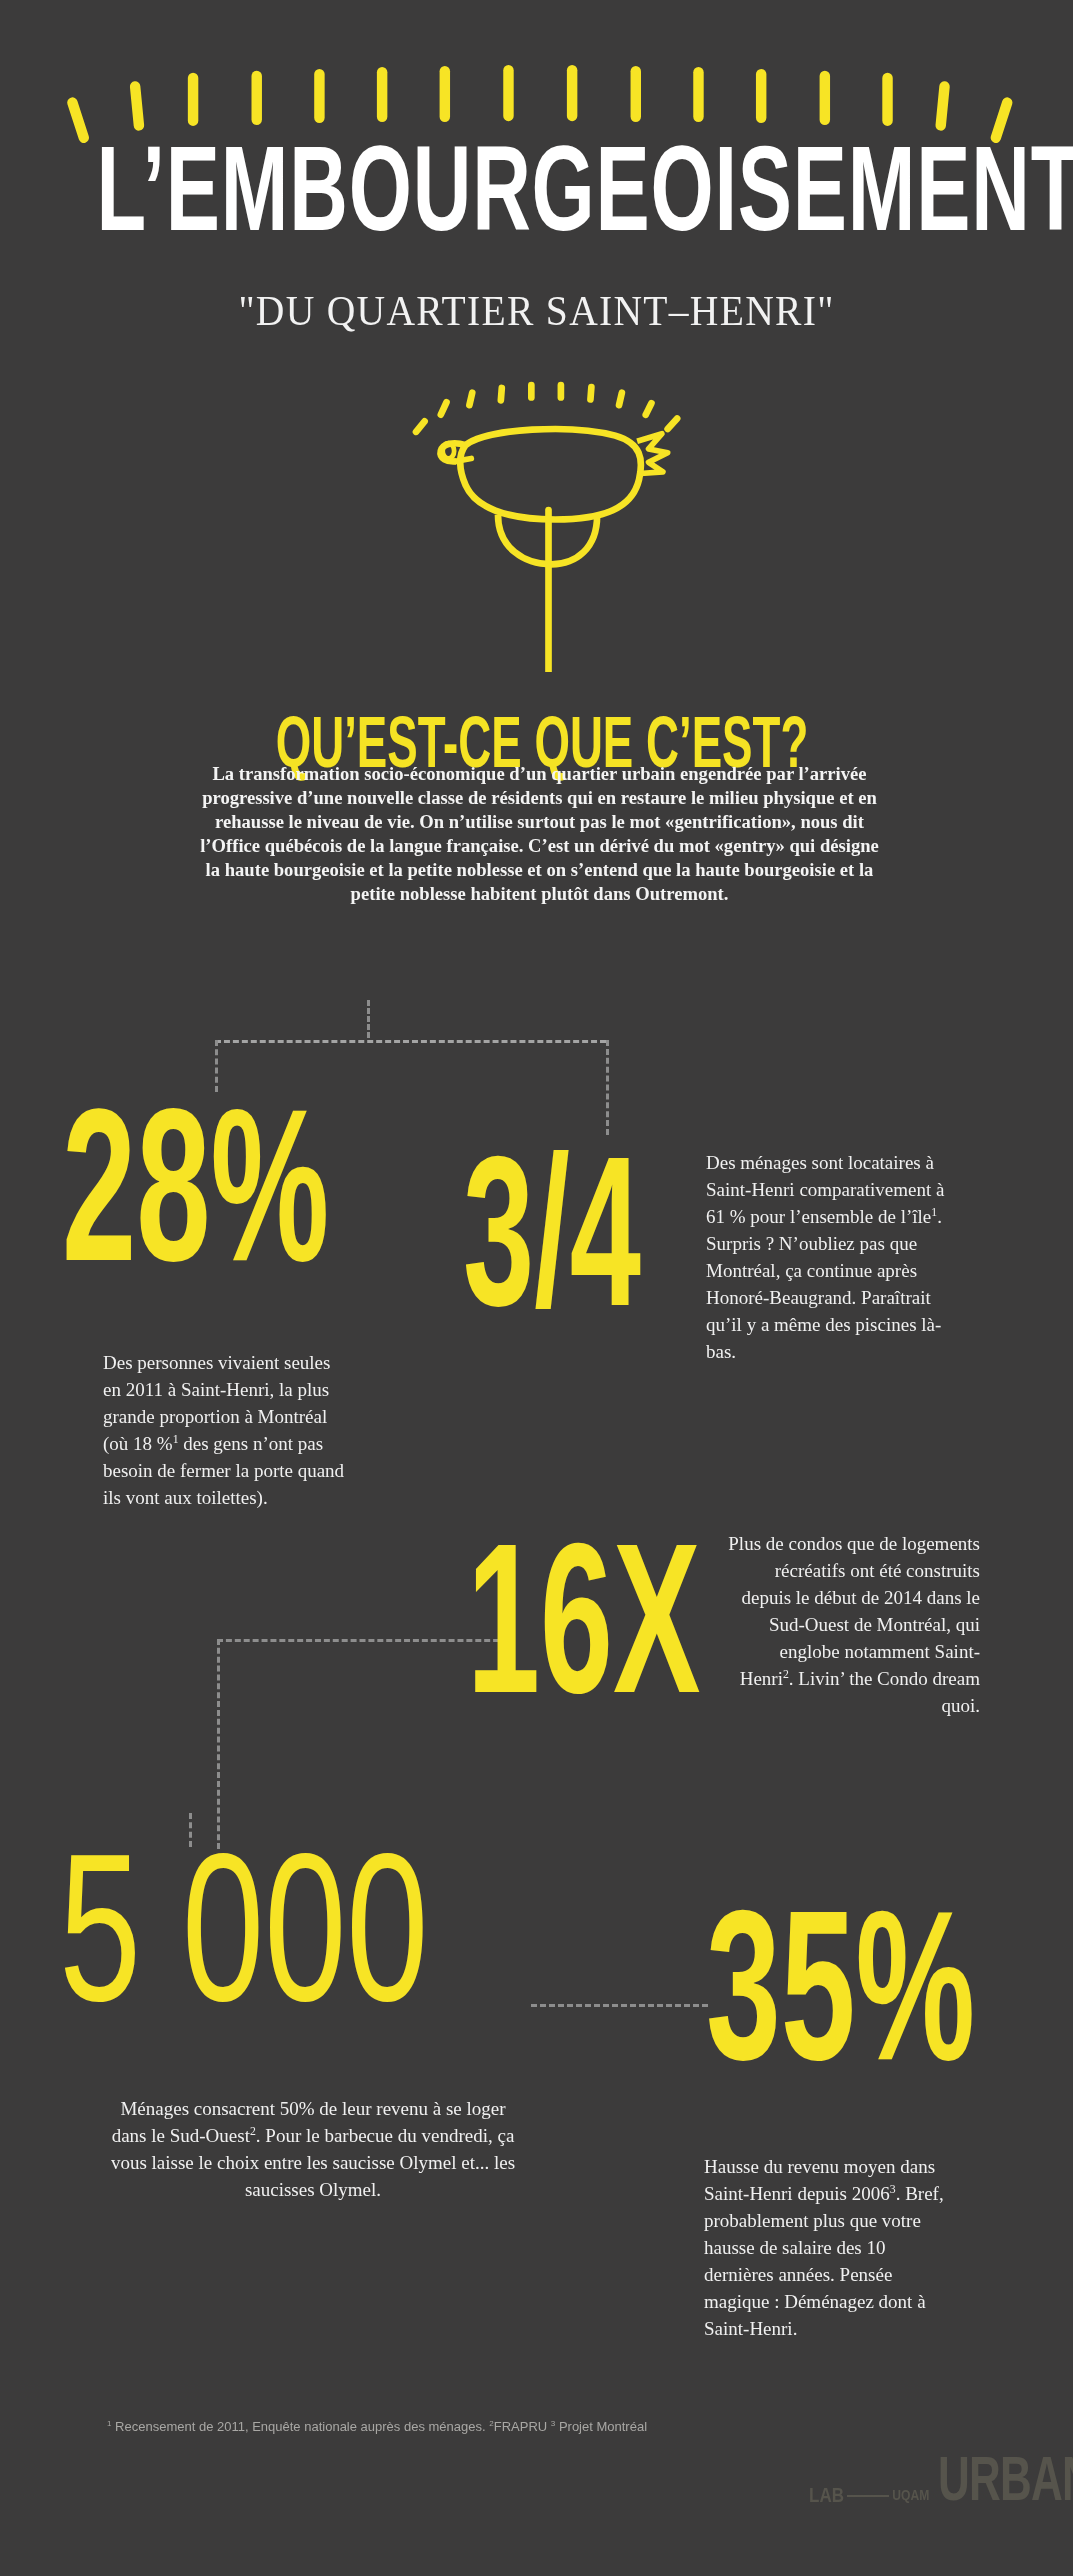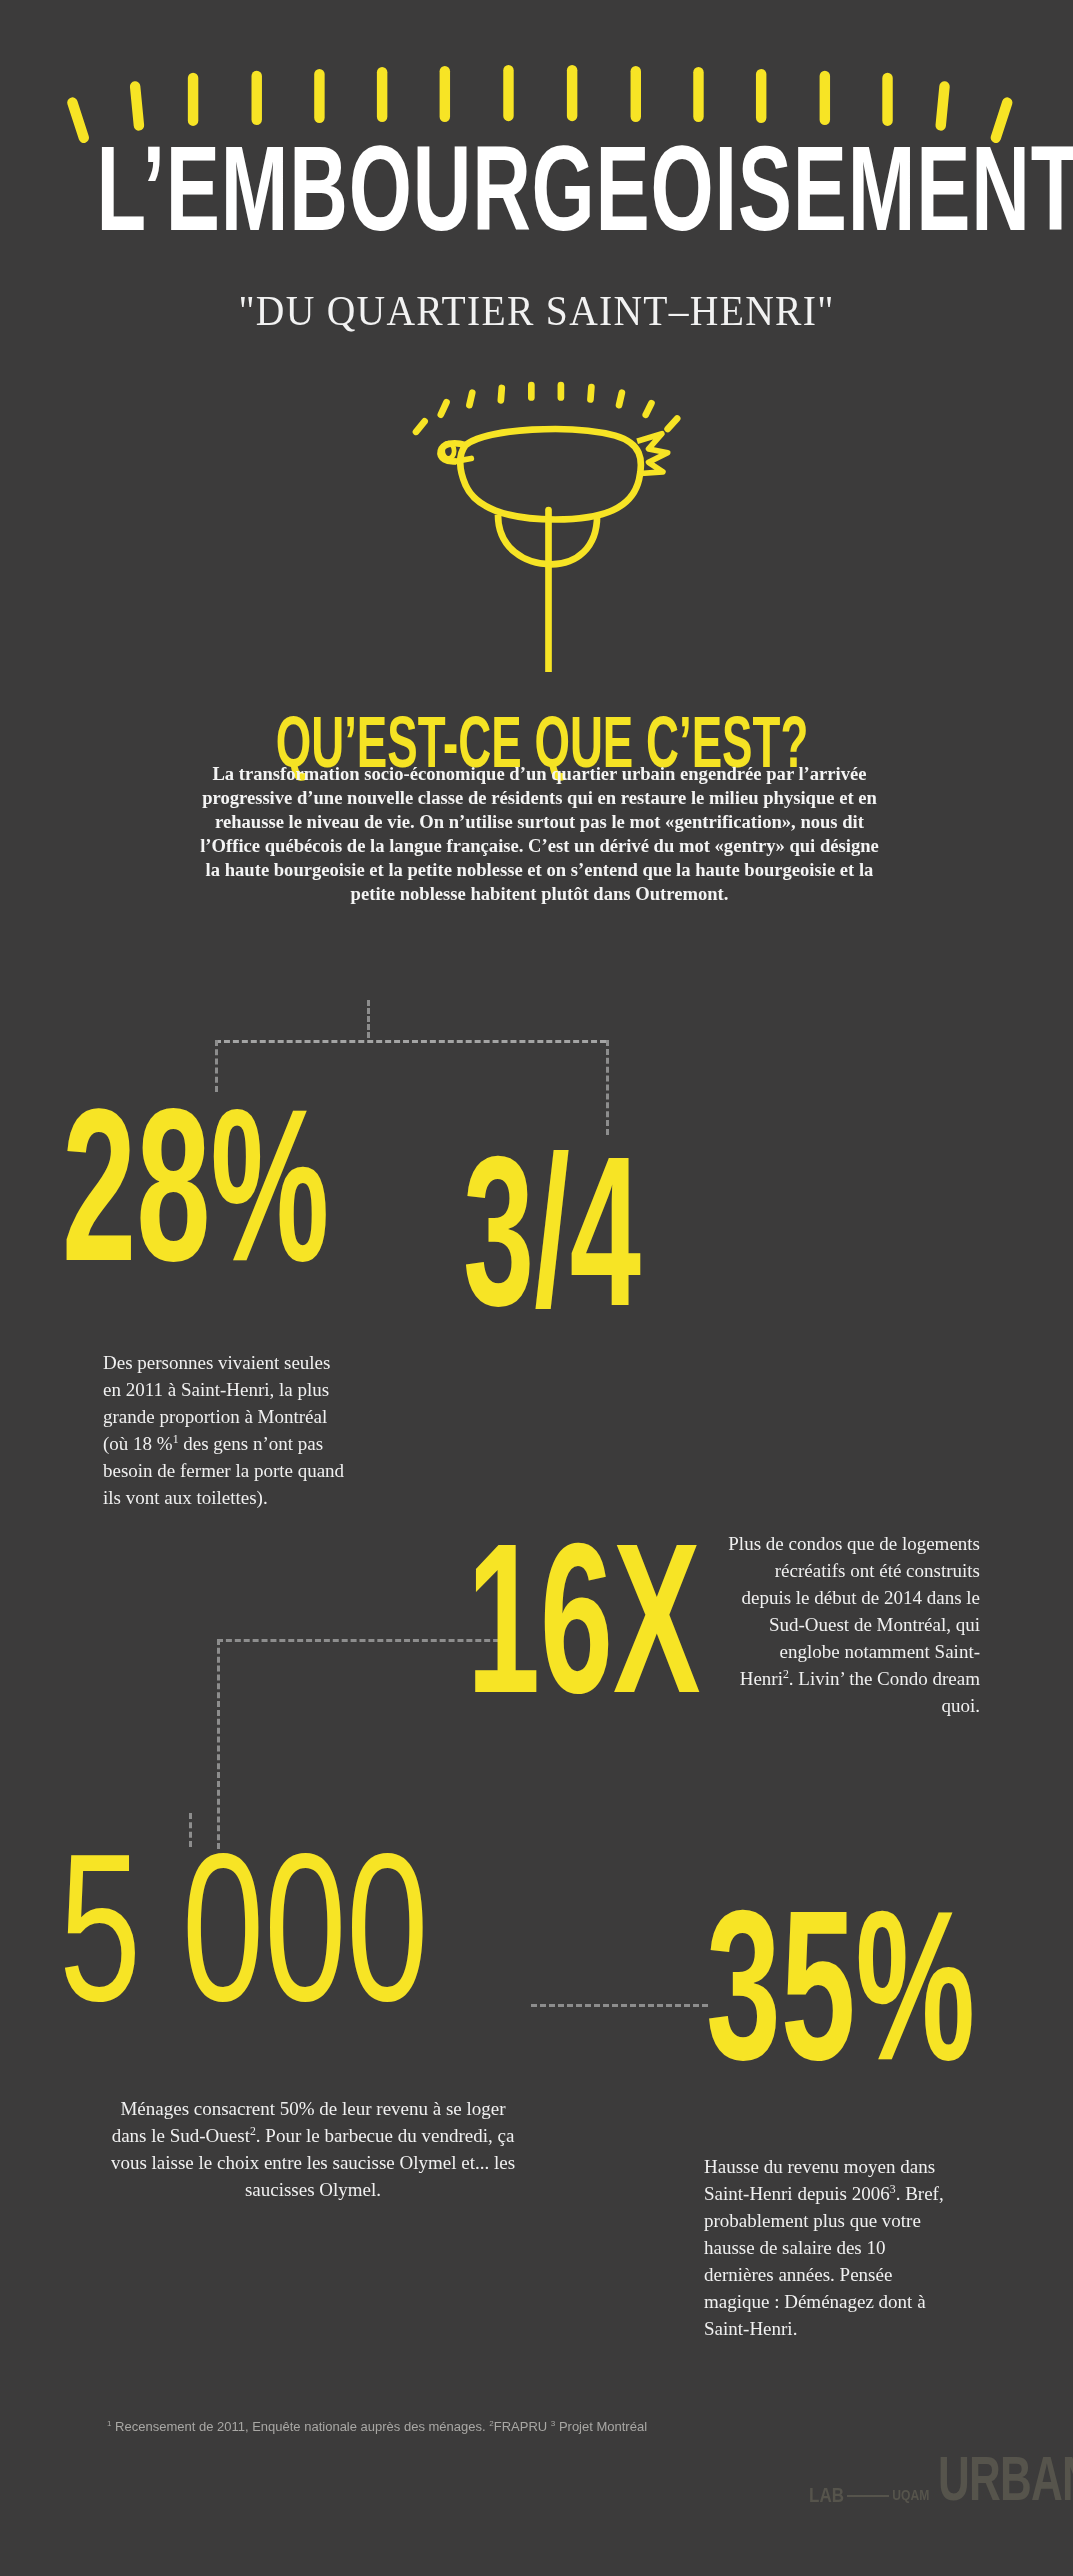--- a/index.html
+++ b/index.html
@@ -372,20 +372,21 @@
   <div class="dash dash-v" style="left:217px; top:1639px; height:210px;"></div>
 
   <div class="dash dash-h" style="left:531px; top:2004px; width:177px;"></div>
 
   <div class="dash dash-v" style="left:189px; top:1813px; height:34px;"></div>
 
   <div class="bignum num-28">28%</div>
   <div class="cap cap-28">Des personnes vivaient seules en 2011 à Saint-Henri, la plus grande proportion à Montréal (où 18 %<sup>1</sup> des gens n’ont pas besoin de fermer la porte quand ils vont aux toilettes).</div>
 
   <div class="bignum num-34">3/4</div>
+  <div class="cap cap-34">Des ménages sont locataires à Saint-Henri comparativement à 61 % pour l’ensemble de l’île<sup>1</sup>. Surpris ? N’oubliez pas que Montréal, ça continue après Honoré-Beaugrand. Paraîtrait qu’il y a même des piscines là-bas.</div>
 
   <div class="bignum num-16x">16X</div>
   <div class="cap cap-16x">Plus de condos que de logements récréatifs ont été construits depuis le début de 2014 dans le Sud-Ouest de Montréal, qui englobe notamment Saint-Henri<sup>2</sup>. Livin’ the Condo dream quoi.</div>
 
   <div class="bignum num-5000">5 000</div>
   <div class="cap cap-5000">Ménages consacrent 50% de leur revenu à se loger dans le Sud-Ouest<sup>2</sup>. Pour le barbecue du vendredi, ça vous laisse le choix entre les saucisse Olymel et... les saucisses Olymel.</div>
 
   <div class="bignum num-35">35%</div>
   <div class="cap cap-35">Hausse du revenu moyen dans Saint-Henri depuis 2006<sup>3</sup>. Bref, probablement plus que votre hausse de salaire des 10 dernières années. Pensée magique : Déménagez dont à Saint-Henri.</div>
 

